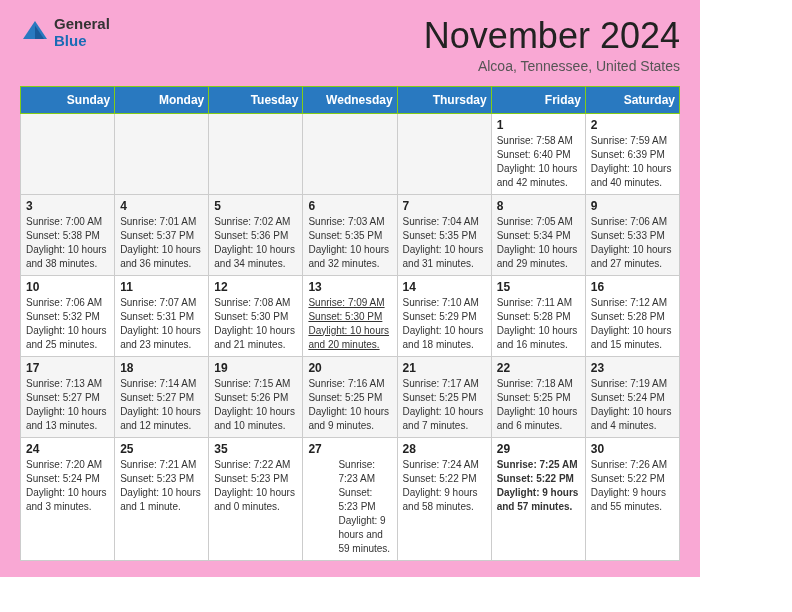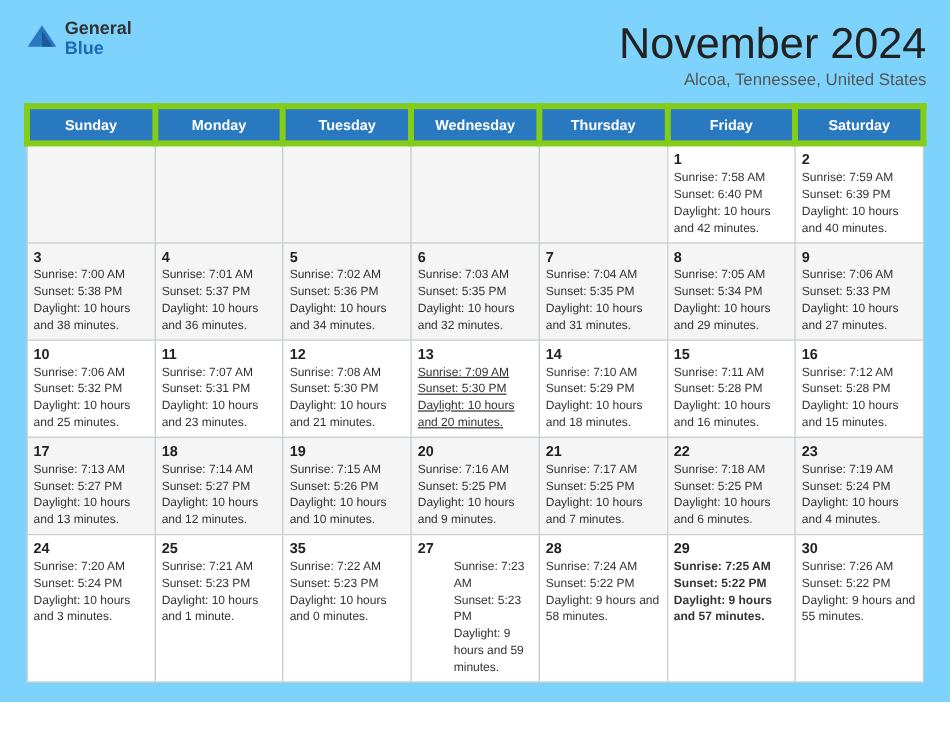--- a/index.html
+++ b/index.html
@@ -3,23 +3,23 @@
   <meta charset="utf-8">
   <style>
     * { box-sizing: border-box; margin: 0; padding: 0; }
     body {
       font-family: Arial, sans-serif;
       background: #fff;
       width: 792px;
       min-height: 612px;
     }
     .page {
-      width: 792px;
+      width: 700px;
       padding: 16px 20px;
-      background: #7dd3fc;
+      background: #f9a8d4;
     }
     .header {
       display: flex;
       align-items: flex-start;
       justify-content: space-between;
       margin-bottom: 12px;
     }
     .logo {
       display: flex;
       align-items: center;
@@ -62,22 +62,22 @@
       width: 100%;
       border-collapse: collapse;
       border: 1px solid #ccc;
     }
     .calendar th {
       background: #2979c0;
       color: #fff;
       font-size: 12px;
       font-weight: bold;
       padding: 6px 4px;
-      text-align: center;
-      border: 5px solid #84cc16;
+      text-align: right;
+      border: 1px solid #84cc16;
     }
     .calendar td {
       vertical-align: top;
       border: 1px solid #ccc;
       padding: 4px 5px;
       font-size: 10px;
       color: #333;
       width: calc(100% / 7);
       min-height: 80px;
       background: #fff;

